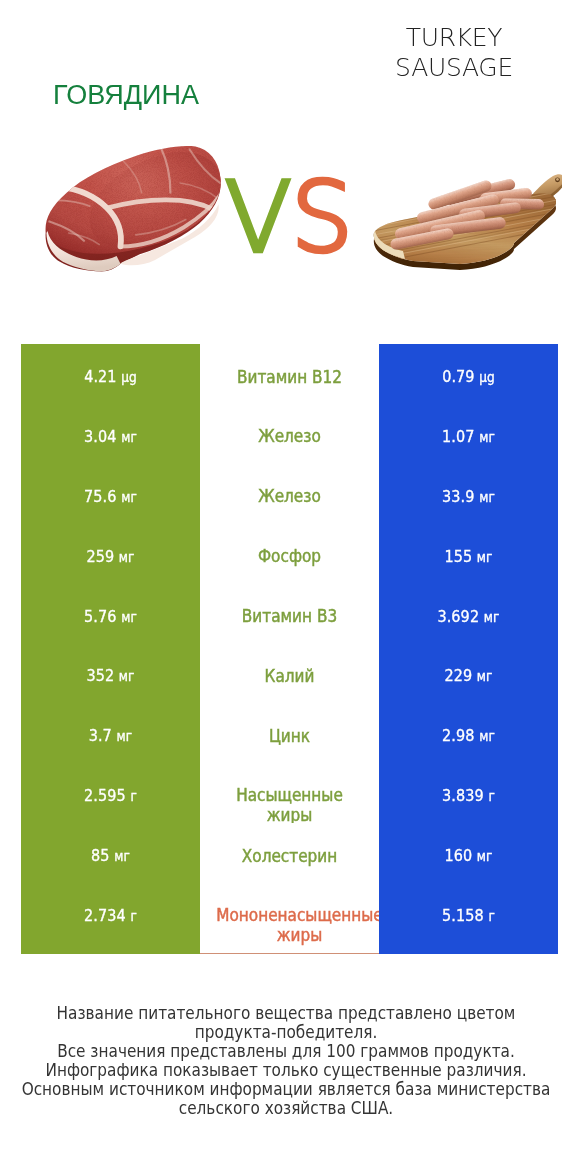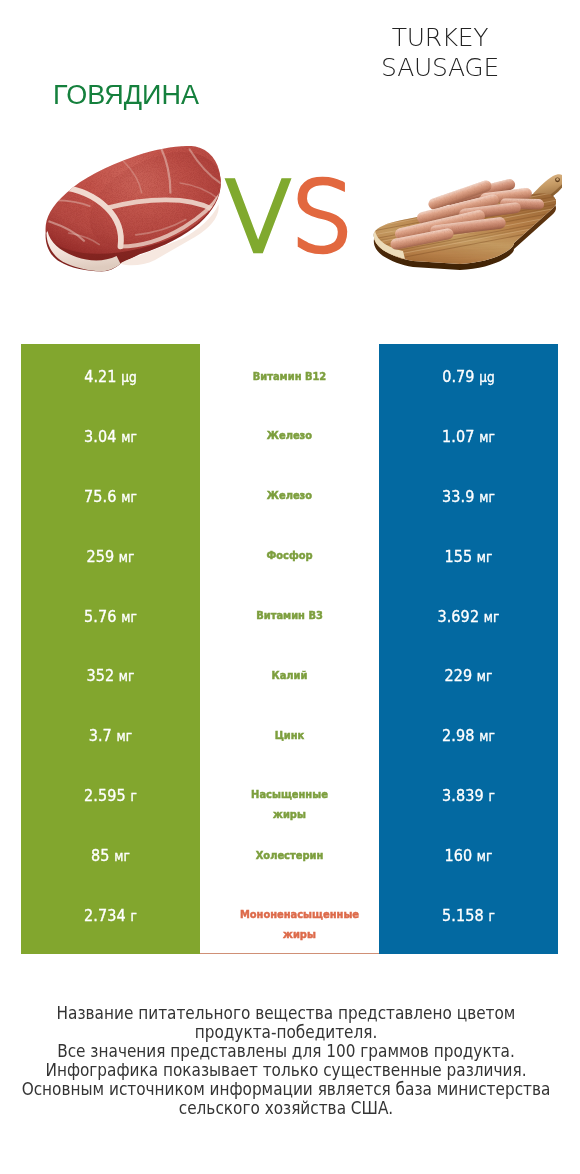--- a/index.html
+++ b/index.html
@@ -5,21 +5,21 @@
   html,body{margin:0;padding:0;background:#fff;}
   body{width:580px;height:1174px;font-family:"Liberation Sans",sans-serif;overflow:hidden;}
   .page{position:relative;width:580px;height:1174px;background:#fff;}
 
   
   .hdr{position:absolute;left:0;top:0;width:580px;height:330px;}
   .title-left{position:absolute;left:26px;top:50px;width:200px;text-align:center;
       font-family:"Liberation Sans",sans-serif;
       font-size:27px;color:#15803d;letter-spacing:0px;text-transform:uppercase;
       font-weight:400;white-space:nowrap;line-height:31px;margin-top:30px;}
-  .title-right{position:absolute;left:340px;top:22.5px;width:200px;text-align:center;
+  .title-right{position:absolute;left:354px;top:22.5px;width:200px;text-align:center;
       font-family:"DejaVu Sans Light","DejaVu Sans",sans-serif;
       font-size:25px;color:#232323;line-height:30.5px;text-transform:uppercase;
       font-weight:normal;letter-spacing:-0.3px;}
   .vs{position:absolute;left:225px;top:168px;width:140px;height:100px;
       font-family:"DejaVu Sans Light","DejaVu Sans",sans-serif;
       font-size:97px;line-height:100px;font-weight:bold;letter-spacing:0px;white-space:nowrap;}
   .vs .v{color:#80a92e;-webkit-text-stroke:1.6px #80a92e;}
   .vs .s{color:#e2683f;-webkit-text-stroke:1.6px #e2683f;}
   .art-left{position:absolute;left:34px;top:139px;}
   .art-right{position:absolute;left:372px;top:168px;}
@@ -28,28 +28,28 @@
   .tbl{position:absolute;left:21px;top:344px;width:537px;height:599px;}
   .row{position:relative;height:59.9px;display:flex;}
   .cell{width:179px;height:71px;display:flex;align-items:center;justify-content:center;
       text-align:center;box-sizing:border-box;padding-bottom:5px;}
   .cell-l{background:#82a62e;color:#fff;border-bottom:1px solid #fdfef3;}
   .cell-m{background:#fff;border-bottom:1px solid #8fa852;position:relative;overflow:visible;}
   .cell-m.ow{border-bottom-color:#d09076;}
   .cell-m.ow .nut{position:relative;left:10px;}
   .cell-m.two .nut{position:relative;top:9px;}
   .cell-m.two.ow .nut{position:relative;top:9px;left:10px;}
-  .cell-r{background:#0369a1;color:#fff;border-bottom:1px solid #fdf5f1;position:relative;z-index:2;}
+  .cell-r{background:#1d4ed8;color:#fff;border-bottom:1px solid #fdf5f1;position:relative;z-index:2;}
   .row:last-child .cell-l{border-bottom-color:transparent;}
   .row:last-child .cell-r{border-bottom-color:transparent;}
   .val{font-family:"DejaVu Sans Condensed","DejaVu Sans",sans-serif;font-size:16px;
        font-weight:normal;letter-spacing:0.1px;-webkit-text-stroke:0.32px #fff;}
   .val .u{font-size:13.5px;}
-  .nut{font-family:"DejaVu Sans Condensed","DejaVu Sans",sans-serif;font-size:11px;
-       font-weight:bold;line-height:20px;white-space:nowrap;}
+  .nut{font-family:"DejaVu Sans Condensed","DejaVu Sans",sans-serif;font-size:17px;
+       font-weight:normal;line-height:20px;white-space:nowrap;}
   .nut.green{color:#7d9f3e;-webkit-text-stroke:0.45px #7d9f3e;}
   .nut.orange{color:#dd6b4b;-webkit-text-stroke:0.45px #dd6b4b;}
 
   
   .foot{position:absolute;left:0;top:1004px;width:572px;text-align:center;
       font-family:"DejaVu Sans Condensed","DejaVu Sans",sans-serif;
       font-size:17px;color:#343434;line-height:19px;}
 </style>
 </head>
 <body>

